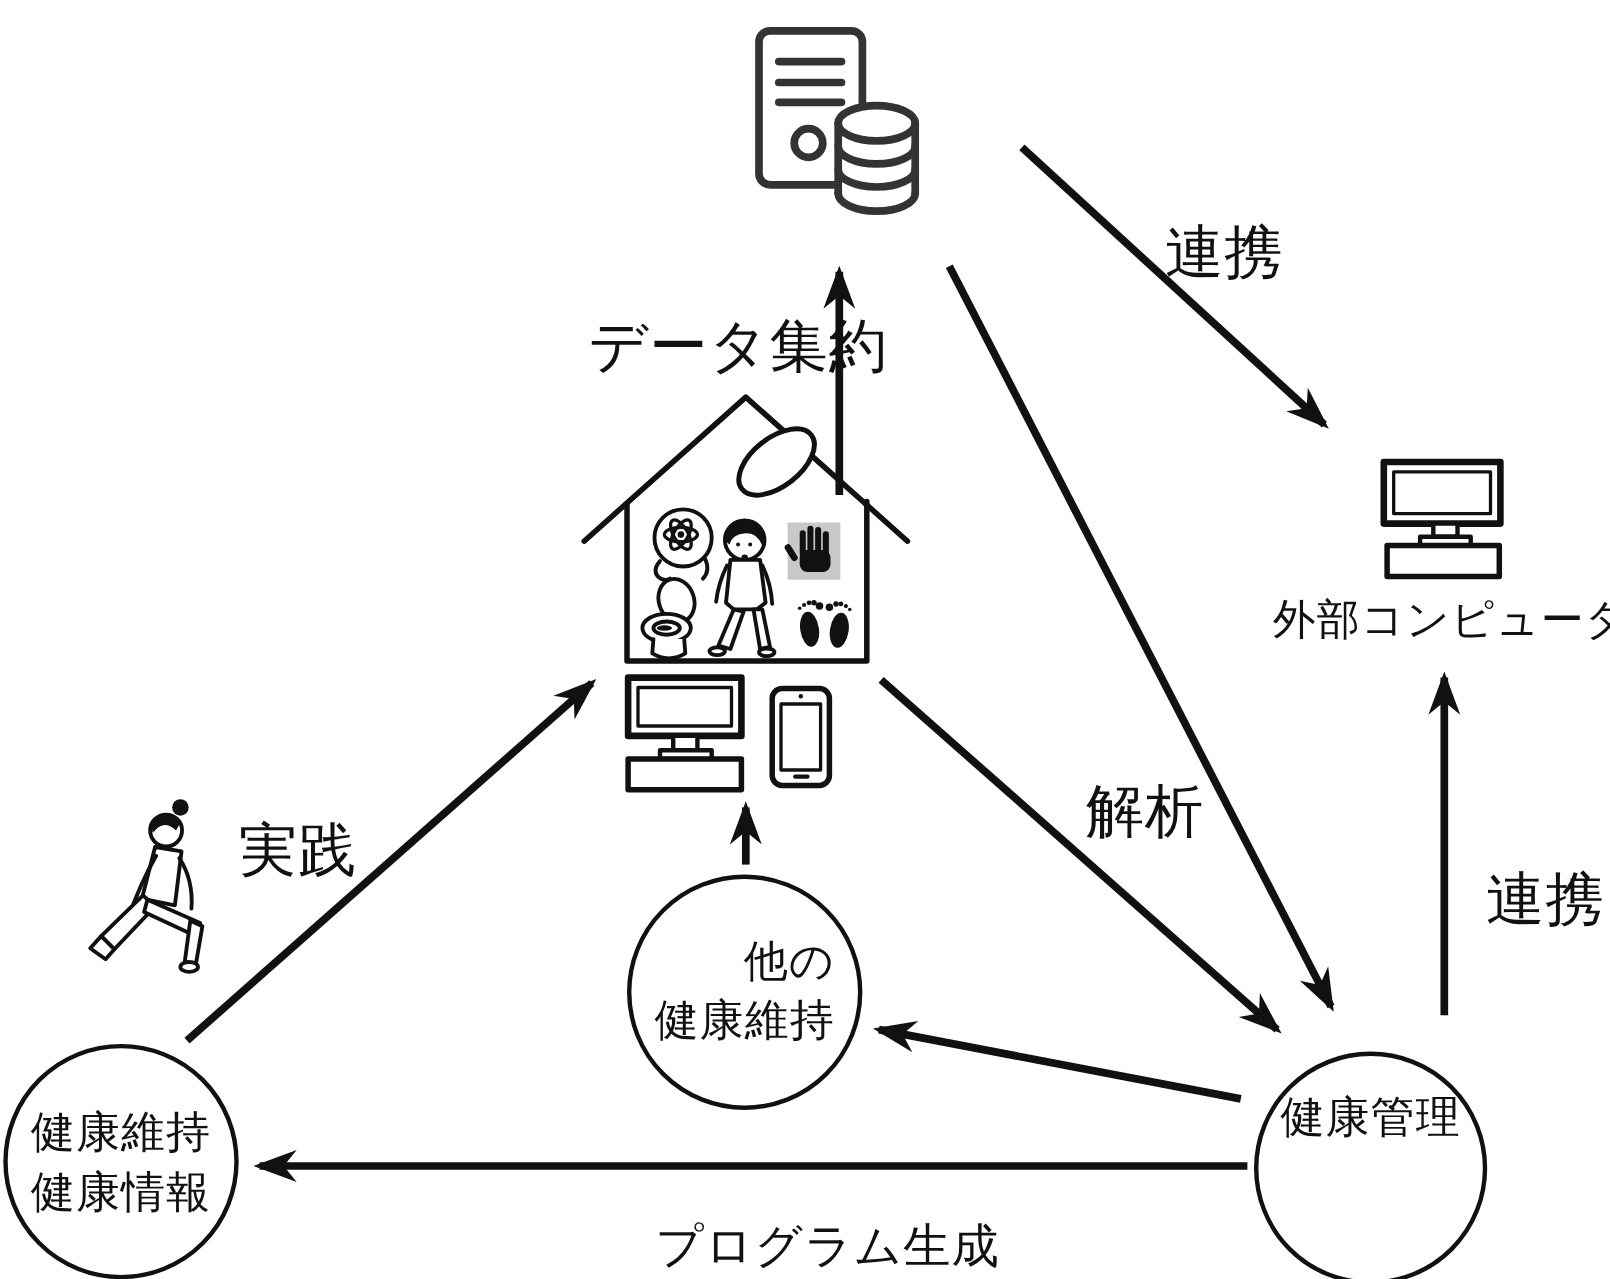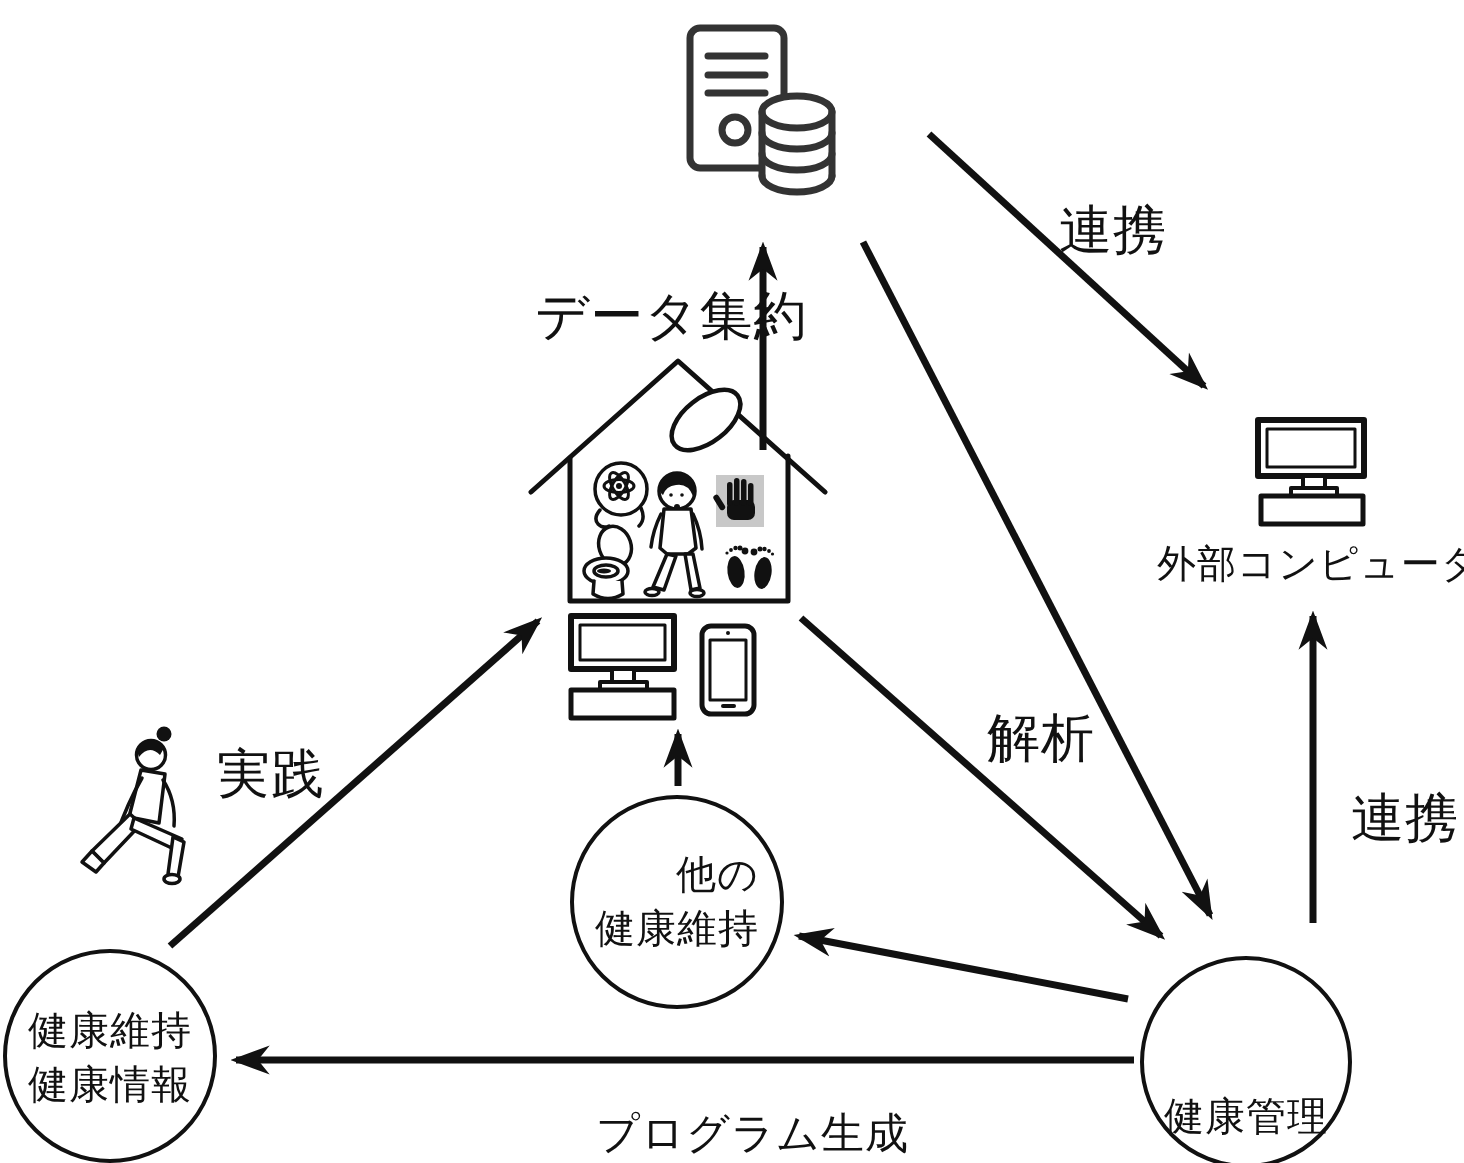--- a/index.html
+++ b/index.html
@@ -203,17 +203,17 @@
   <div class="node-text" style="left:677px;top:901px;text-align:right;">
     <span>他の</span>
     <span>健康維持</span>
   </div>
 
   <div class="node-text" style="left:110px;top:1057px;">
     <span>健康維持</span>
     <span>健康情報</span>
   </div>
 
-  <div class="node-text" style="left:1246px;top:1116px;">
+  <div class="node-text" style="left:1246px;top:1016px;">
     <span>健康管理</span>
   </div>
 
 </div>
 
 </body></html>

